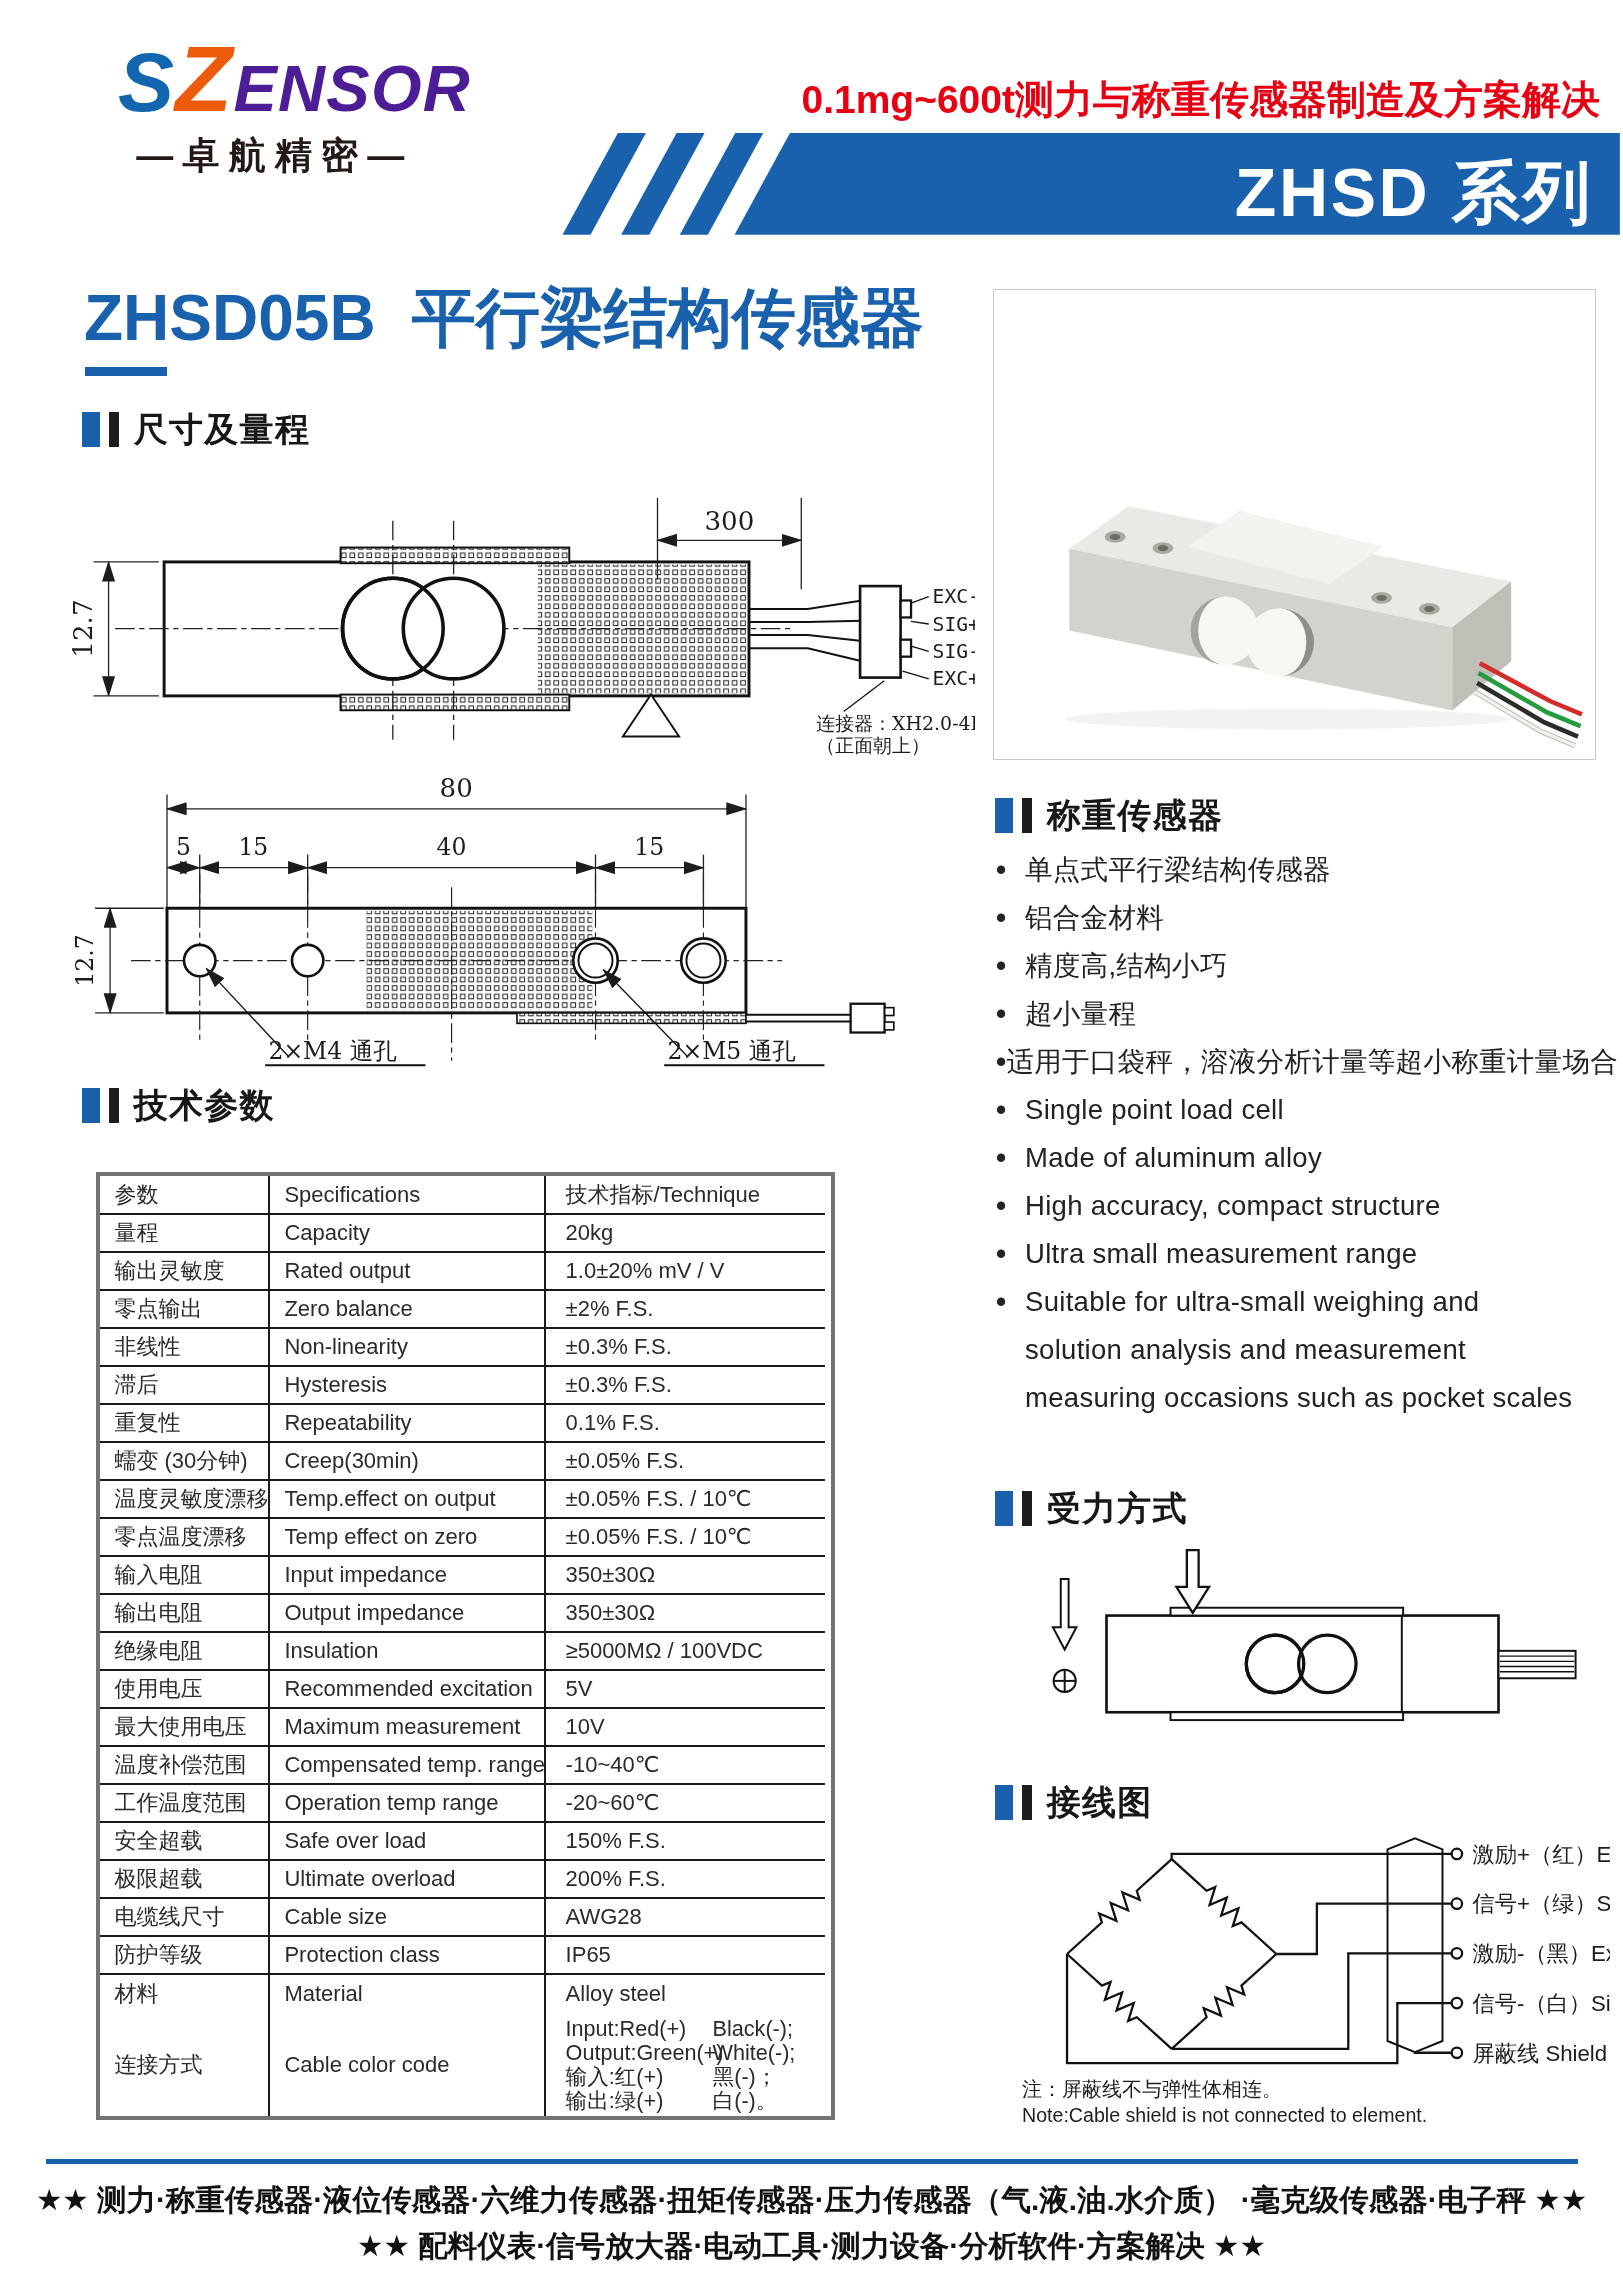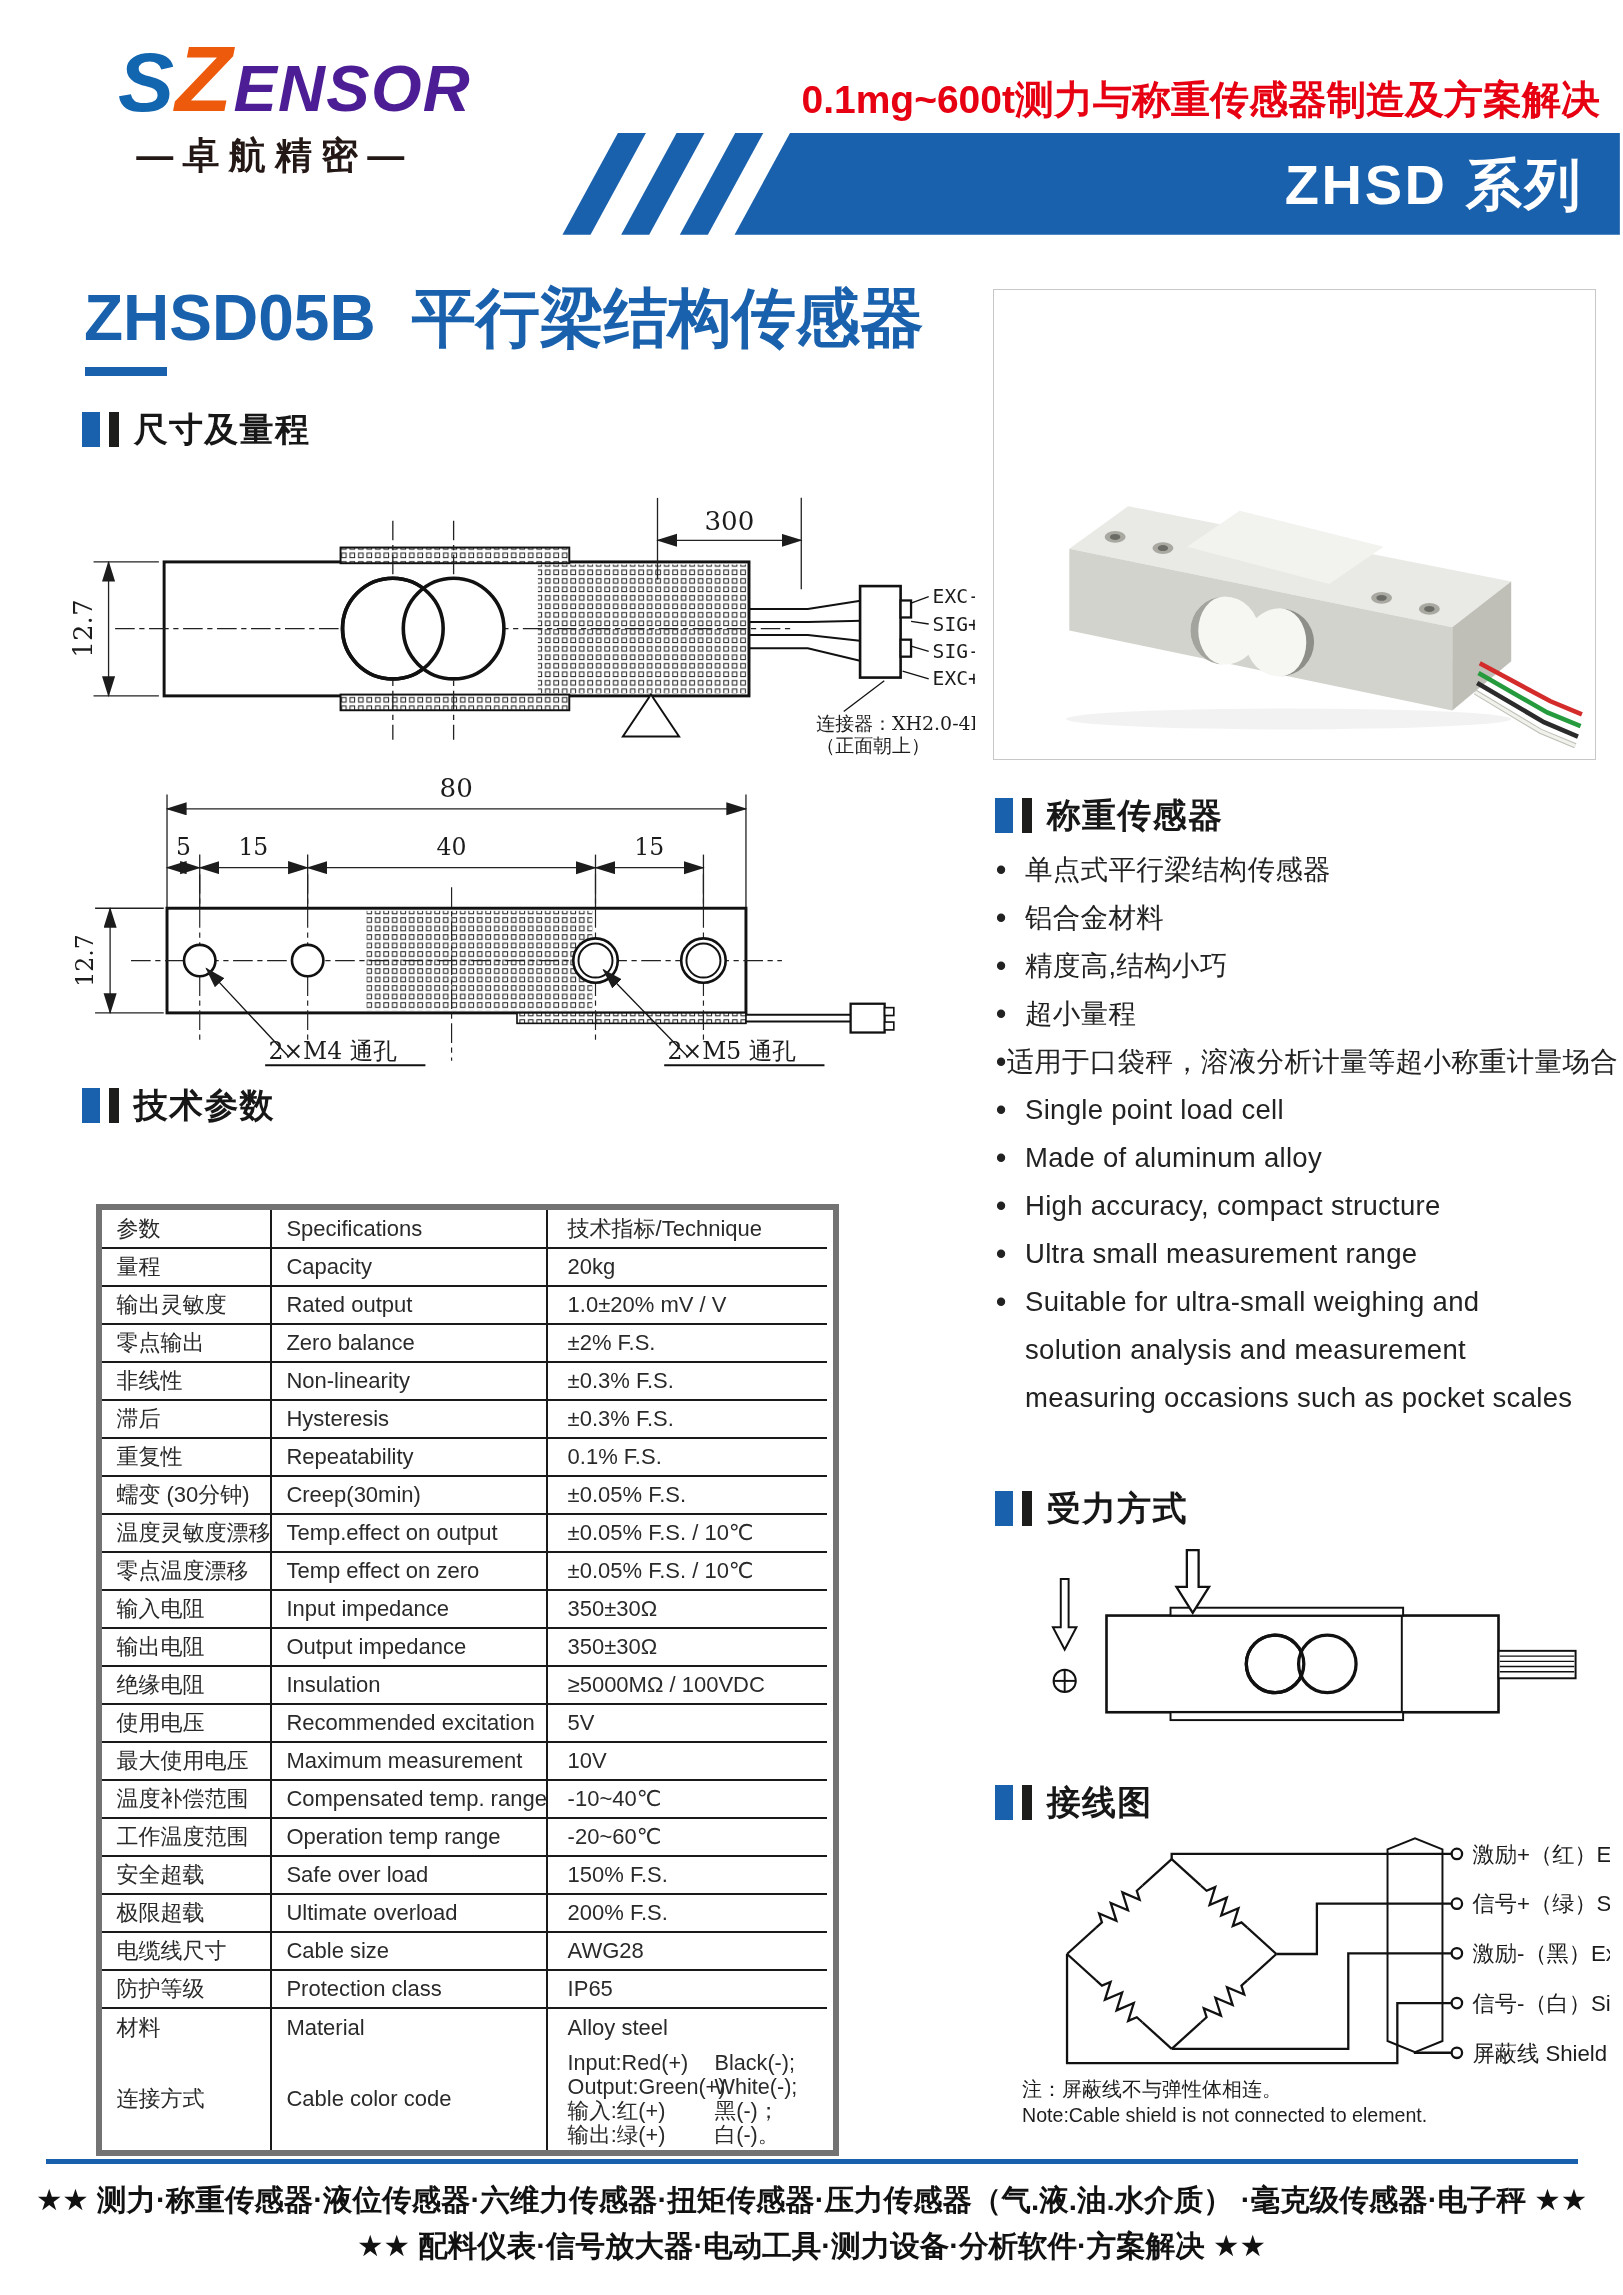--- a/index.html
+++ b/index.html
@@ -9,41 +9,41 @@
 
   
   .logo{left:118px;top:33px;width:393px;height:124px;}
   .logo-word{font-style:italic;font-weight:900;letter-spacing:1.3px;white-space:nowrap;line-height:1;}
   .logo-s{font-size:84px;color:#1265af;}
   .logo-z{font-size:93px;color:#ee5a0c;}
   .logo-rest{font-size:65px;color:#4c1d95;}
   .logo-sub{margin-top:5.2px;margin-left:18.3px;font-size:37px;font-weight:800;letter-spacing:9.2px;color:#231815;}
   .slogan{right:23px;top:73px;font-size:39px;font-weight:800;color:#e60012;white-space:nowrap;}
   .banner-svg{left:0;top:133px;}
-  .banner-text{right:40px;top:148px;font-size:56px;font-weight:800;color:#ffffff;letter-spacing:2.6px;white-space:nowrap;}
+  .banner-text{right:30px;top:148px;font-size:68px;font-weight:800;color:#ffffff;letter-spacing:2.6px;white-space:nowrap;}
 
   
   .title{left:84px;top:275px;font-size:64px;font-weight:800;color:#1961ac;white-space:nowrap;}
   .title .model{margin-right:36px;}
   .title-underline{left:85px;top:367px;width:82px;height:9.2px;background:#1961ac;}
 
   
   .sec{display:flex;align-items:center;height:37px;}
   .sec .sq{width:18.3px;height:35px;background:#1961ac;margin-right:8.5px;}
   .sec .bar{width:10.5px;height:35px;background:#1d1d1b;margin-right:14.4px;}
   .sec .txt{font-size:34px;font-weight:800;color:#171717;letter-spacing:1.3px;white-space:nowrap;}
 
   
   .features{left:996px;top:846px;width:622px;}
   .feat-item{display:flex;align-items:center;height:48px;}
   .feat-bullet{width:29px;font-size:29px;font-weight:700;color:#222;}
   .feat-text{font-size:27.5px;color:#222;letter-spacing:0.3px;white-space:nowrap;}
 
   
-  .spec-table{left:96px;top:1172px;width:731px;border:6px solid #737373;margin-top:32px;}
+  .spec-table{left:96px;top:1172px;width:731px;border:4px solid #737373;}
   .tr{display:grid;grid-template-columns:170px 276px 279px;height:38px;}
   .tr.head{height:39px;}
   .tr.cable{height:103px;}
   .td{border-right:2px solid #1a1a1a;border-bottom:2px solid #1a1a1a;display:flex;align-items:center;
       padding-left:14.4px;font-size:22px;color:#2a2a2a;white-space:nowrap;overflow:hidden;}
   .td.c3{border-right:none;padding-left:19.6px;}
   .tr:last-child .td{border-bottom:none;}
   .td.pairs{flex-direction:column;align-items:stretch;justify-content:center;padding:3.9px 11.8px 3.9px 19.6px;}
   .pair{display:flex;height:24px;align-items:center;font-size:21.6px;}
   .pair span:first-child{width:147px;}

